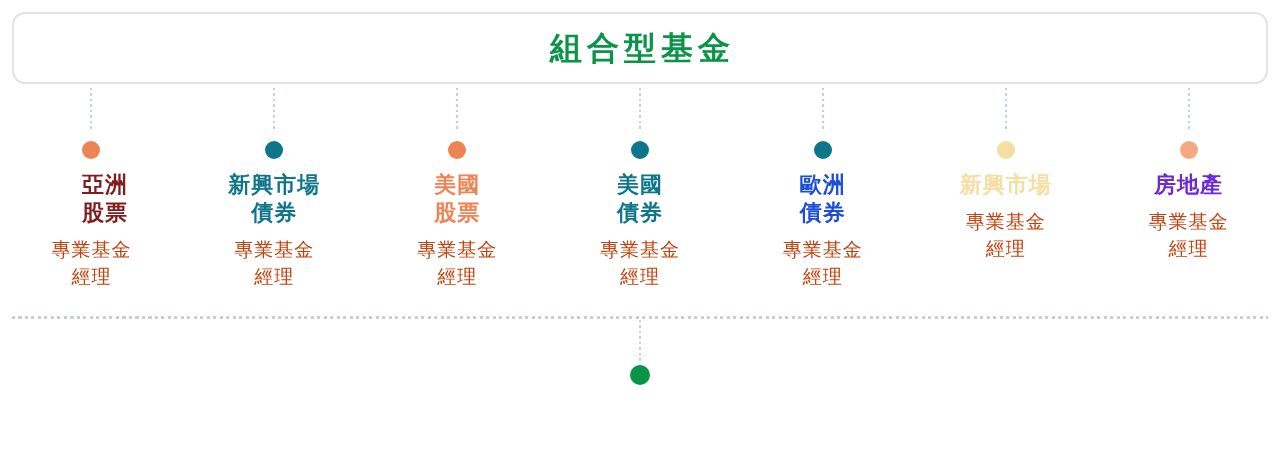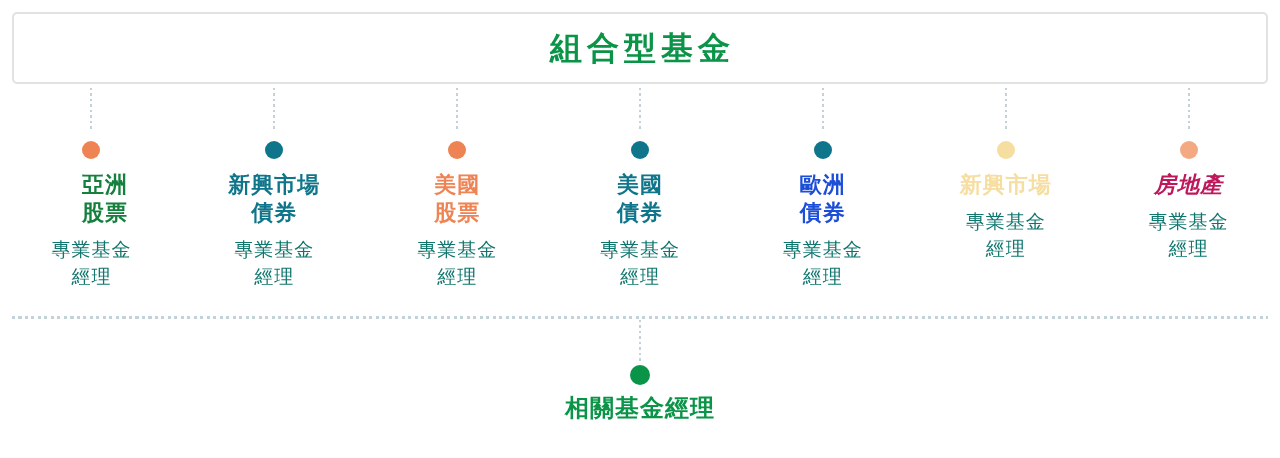--- a/index.html
+++ b/index.html
@@ -7,21 +7,21 @@
     --box-border:#e2e2e2;
   }
   html,body{margin:0;padding:0;}
   body{
     width:1280px;height:458px;position:relative;overflow:hidden;
     background:#ffffff;
     font-family:"Liberation Sans","DejaVu Sans",sans-serif;
   }
   .top-box{
     position:absolute;left:12px;right:12px;top:12px;height:68px;
-    background:#ffffff;border:2px solid var(--box-border);border-radius:5px;
+    background:#ffffff;border:2px solid var(--box-border);border-radius:13px;
     display:flex;align-items:center;justify-content:center;
   }
   .top-title{
     font-size:32px;font-weight:bold;letter-spacing:5px;
     text-indent:5px;line-height:1;
   }
   .columns{
     position:absolute;top:86px;left:0;right:0;
     display:flex;
   }
@@ -35,21 +35,21 @@
   }
   .dot{
     width:18px;height:18px;border-radius:50%;margin-top:9px;
   }
   .cat-name{
     margin-top:12px;text-align:center;font-weight:bold;
     font-size:22px;line-height:28px;letter-spacing:1px;
   }
   .cat-role{
     margin-top:9px;text-align:center;
-    font-size:19px;line-height:27px;color:#0f766e;letter-spacing:1px;
+    font-size:19px;line-height:27px;color:#c2410c;letter-spacing:1px;
   }
   .h-line{
     position:absolute;top:316px;left:12px;right:12px;height:3px;
     background-image:repeating-linear-gradient(to right,var(--conn) 0px,var(--conn) 3px,transparent 3px,transparent 6.5px);
   }
   .footer-group{
     position:absolute;top:320px;left:0;right:0;
     display:flex;flex-direction:column;align-items:center;
   }
   .v-line-bottom{height:42px;}
@@ -63,21 +63,21 @@
 
 <div class="top-box">
   <div class="top-title" style="color: rgb(10, 148, 71);">組合型基金</div>
 </div>
 
 <div class="columns">
 
   <div class="column">
     <div class="v-line"></div>
     <div class="dot" style="background-color: rgb(238, 131, 84);"></div>
-    <div class="cat-name" style="color: #15803d; margin-left: 27px;">
+    <div class="cat-name" style="color: #7f1d1d; margin-left: 27px;">
       <div>亞洲</div>
       <div>股票</div>
     </div>
     <div class="cat-role">
       <div>專業基金</div>
       <div>經理</div>
     </div>
   </div>
 
   <div class="column">
@@ -141,31 +141,30 @@
     </div>
     <div class="cat-role">
       <div>專業基金</div>
       <div>經理</div>
     </div>
   </div>
 
   <div class="column">
     <div class="v-line"></div>
     <div class="dot" style="background-color: rgb(243, 170, 130);"></div>
-    <div class="cat-name" style="color: #be185d; font-style: italic;">
+    <div class="cat-name" style="color: #6d28d9;">
       <div>房地產</div>
       <div></div>
     </div>
     <div class="cat-role">
       <div>專業基金</div>
       <div>經理</div>
     </div>
   </div>
 
 </div>
 
 <div class="h-line"></div>
 
 <div class="footer-group">
   <div class="v-line v-line-bottom"></div>
   <div class="dot dot-footer" style="background-color: rgb(10, 148, 71);"></div>
-  <div class="footer-label" style="color: rgb(10, 148, 71);">相關基金經理</div>
 </div>
 
 </body></html>

